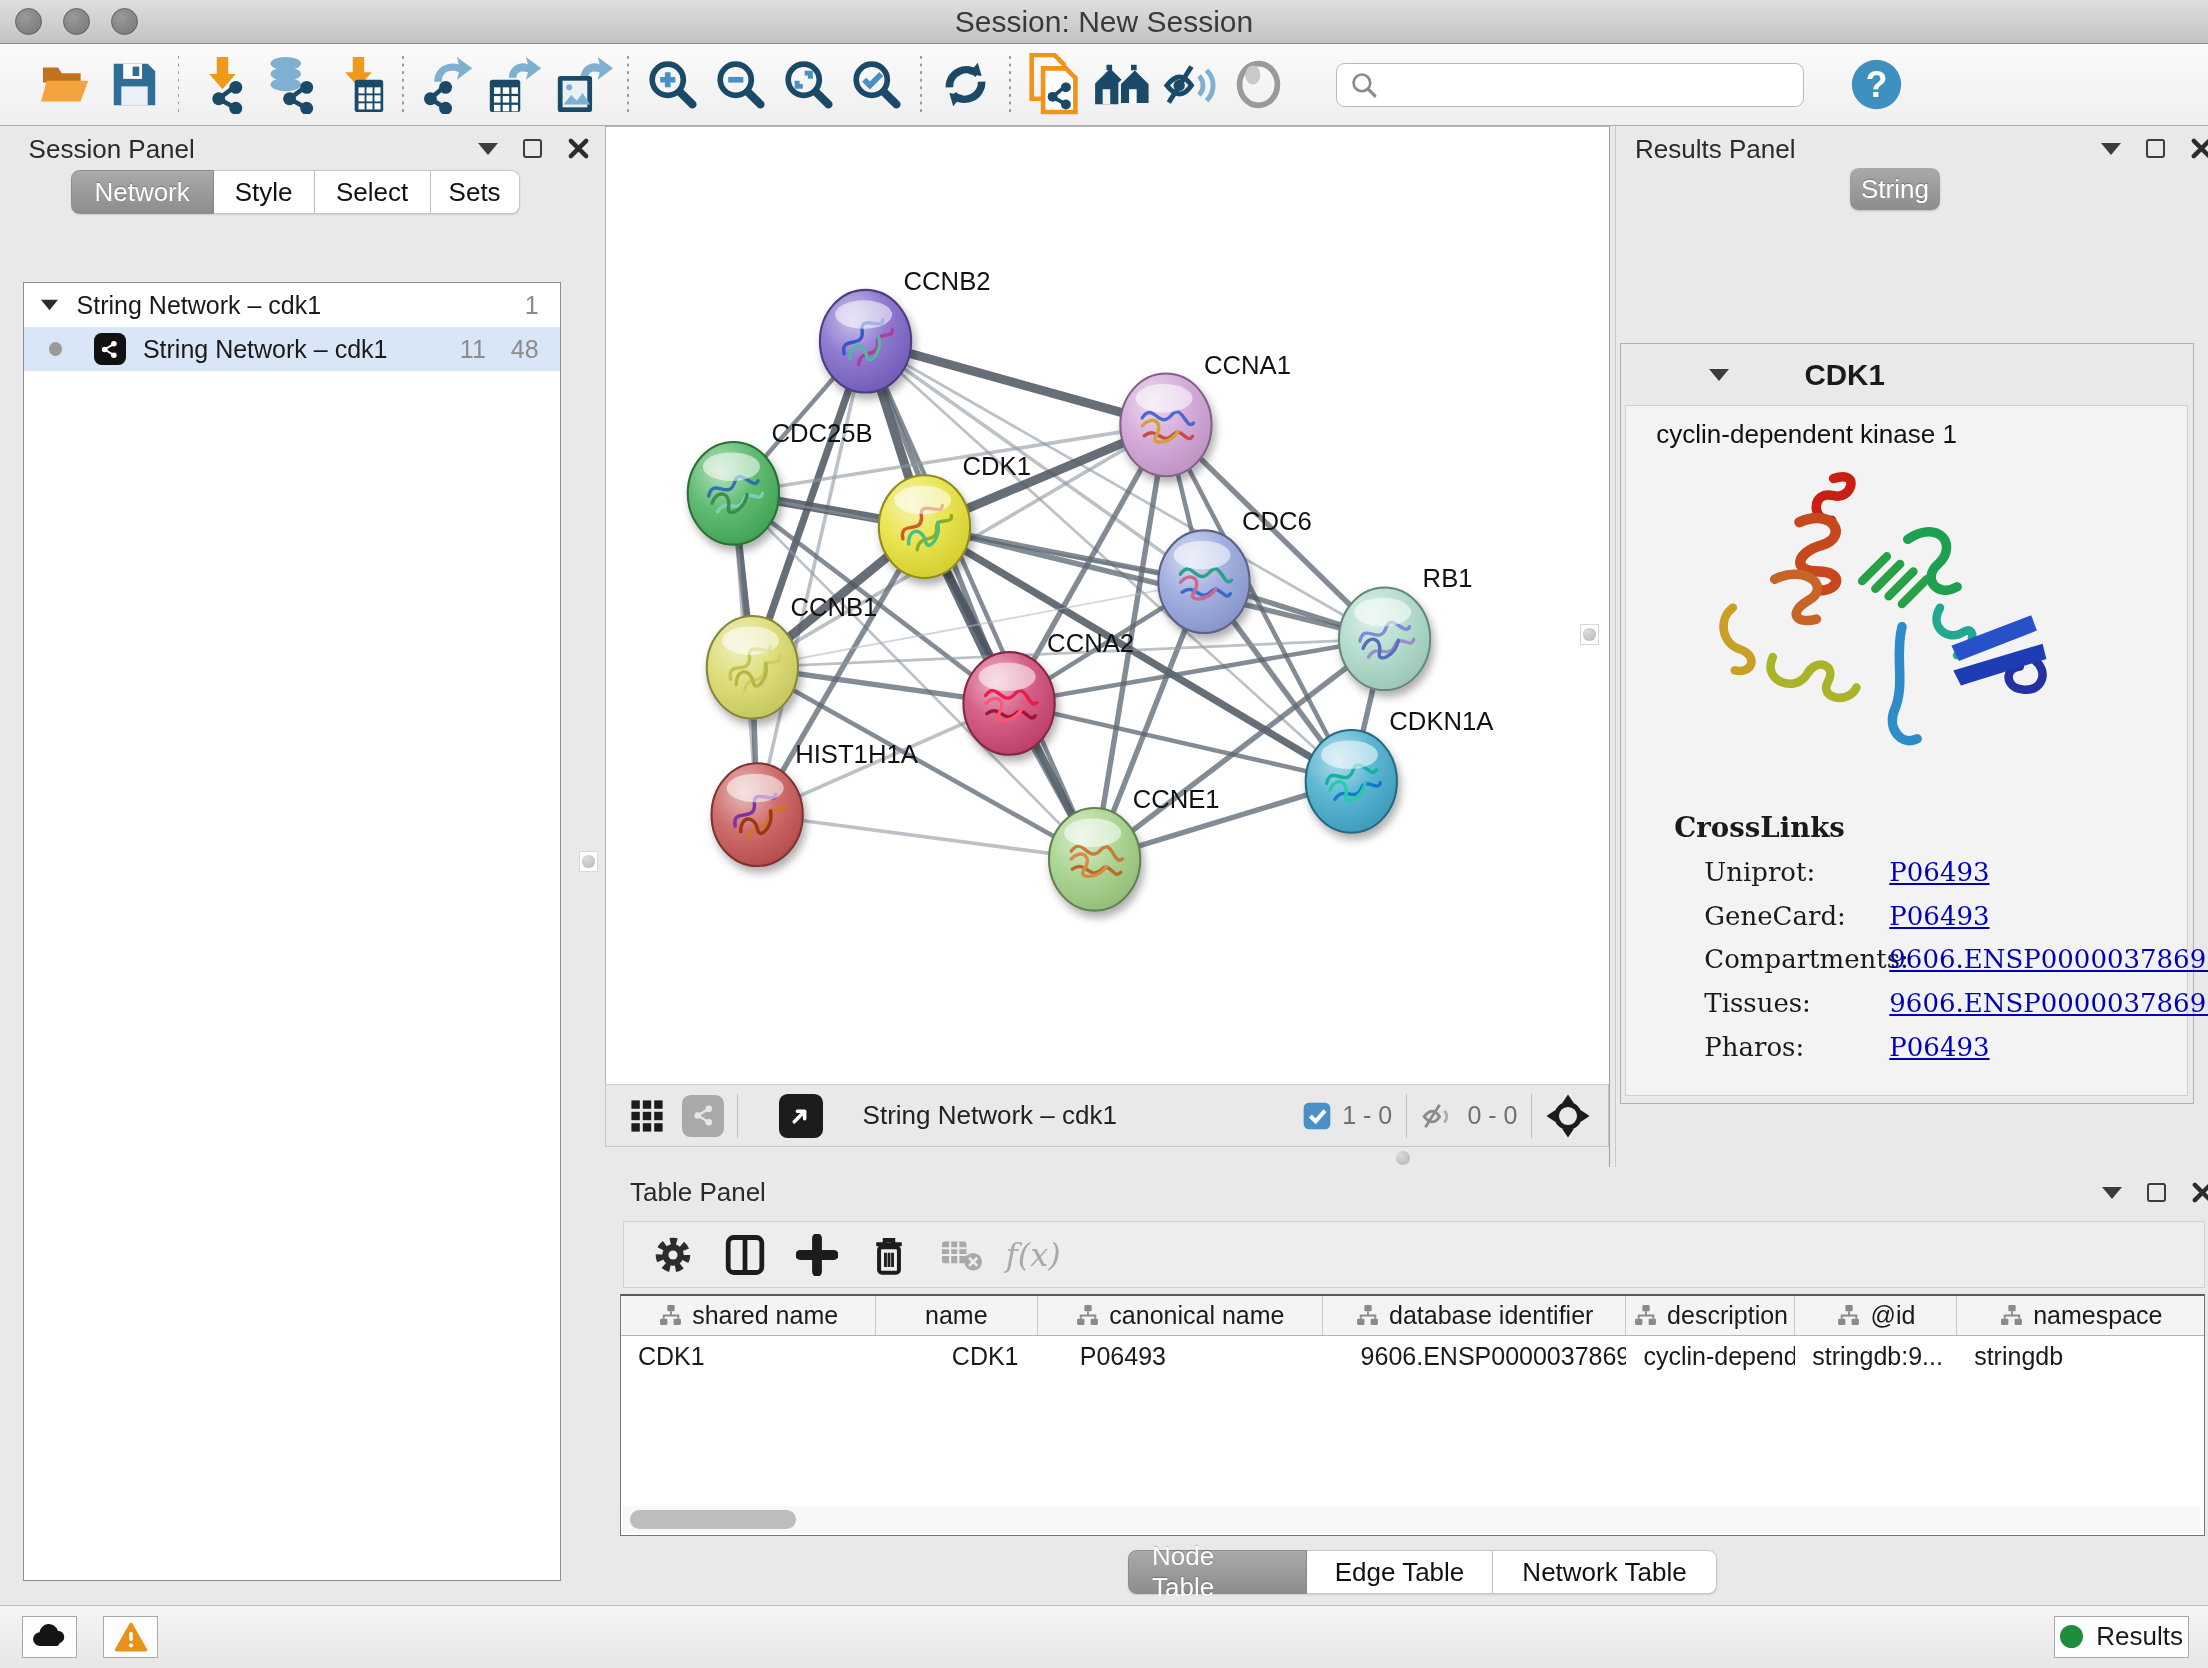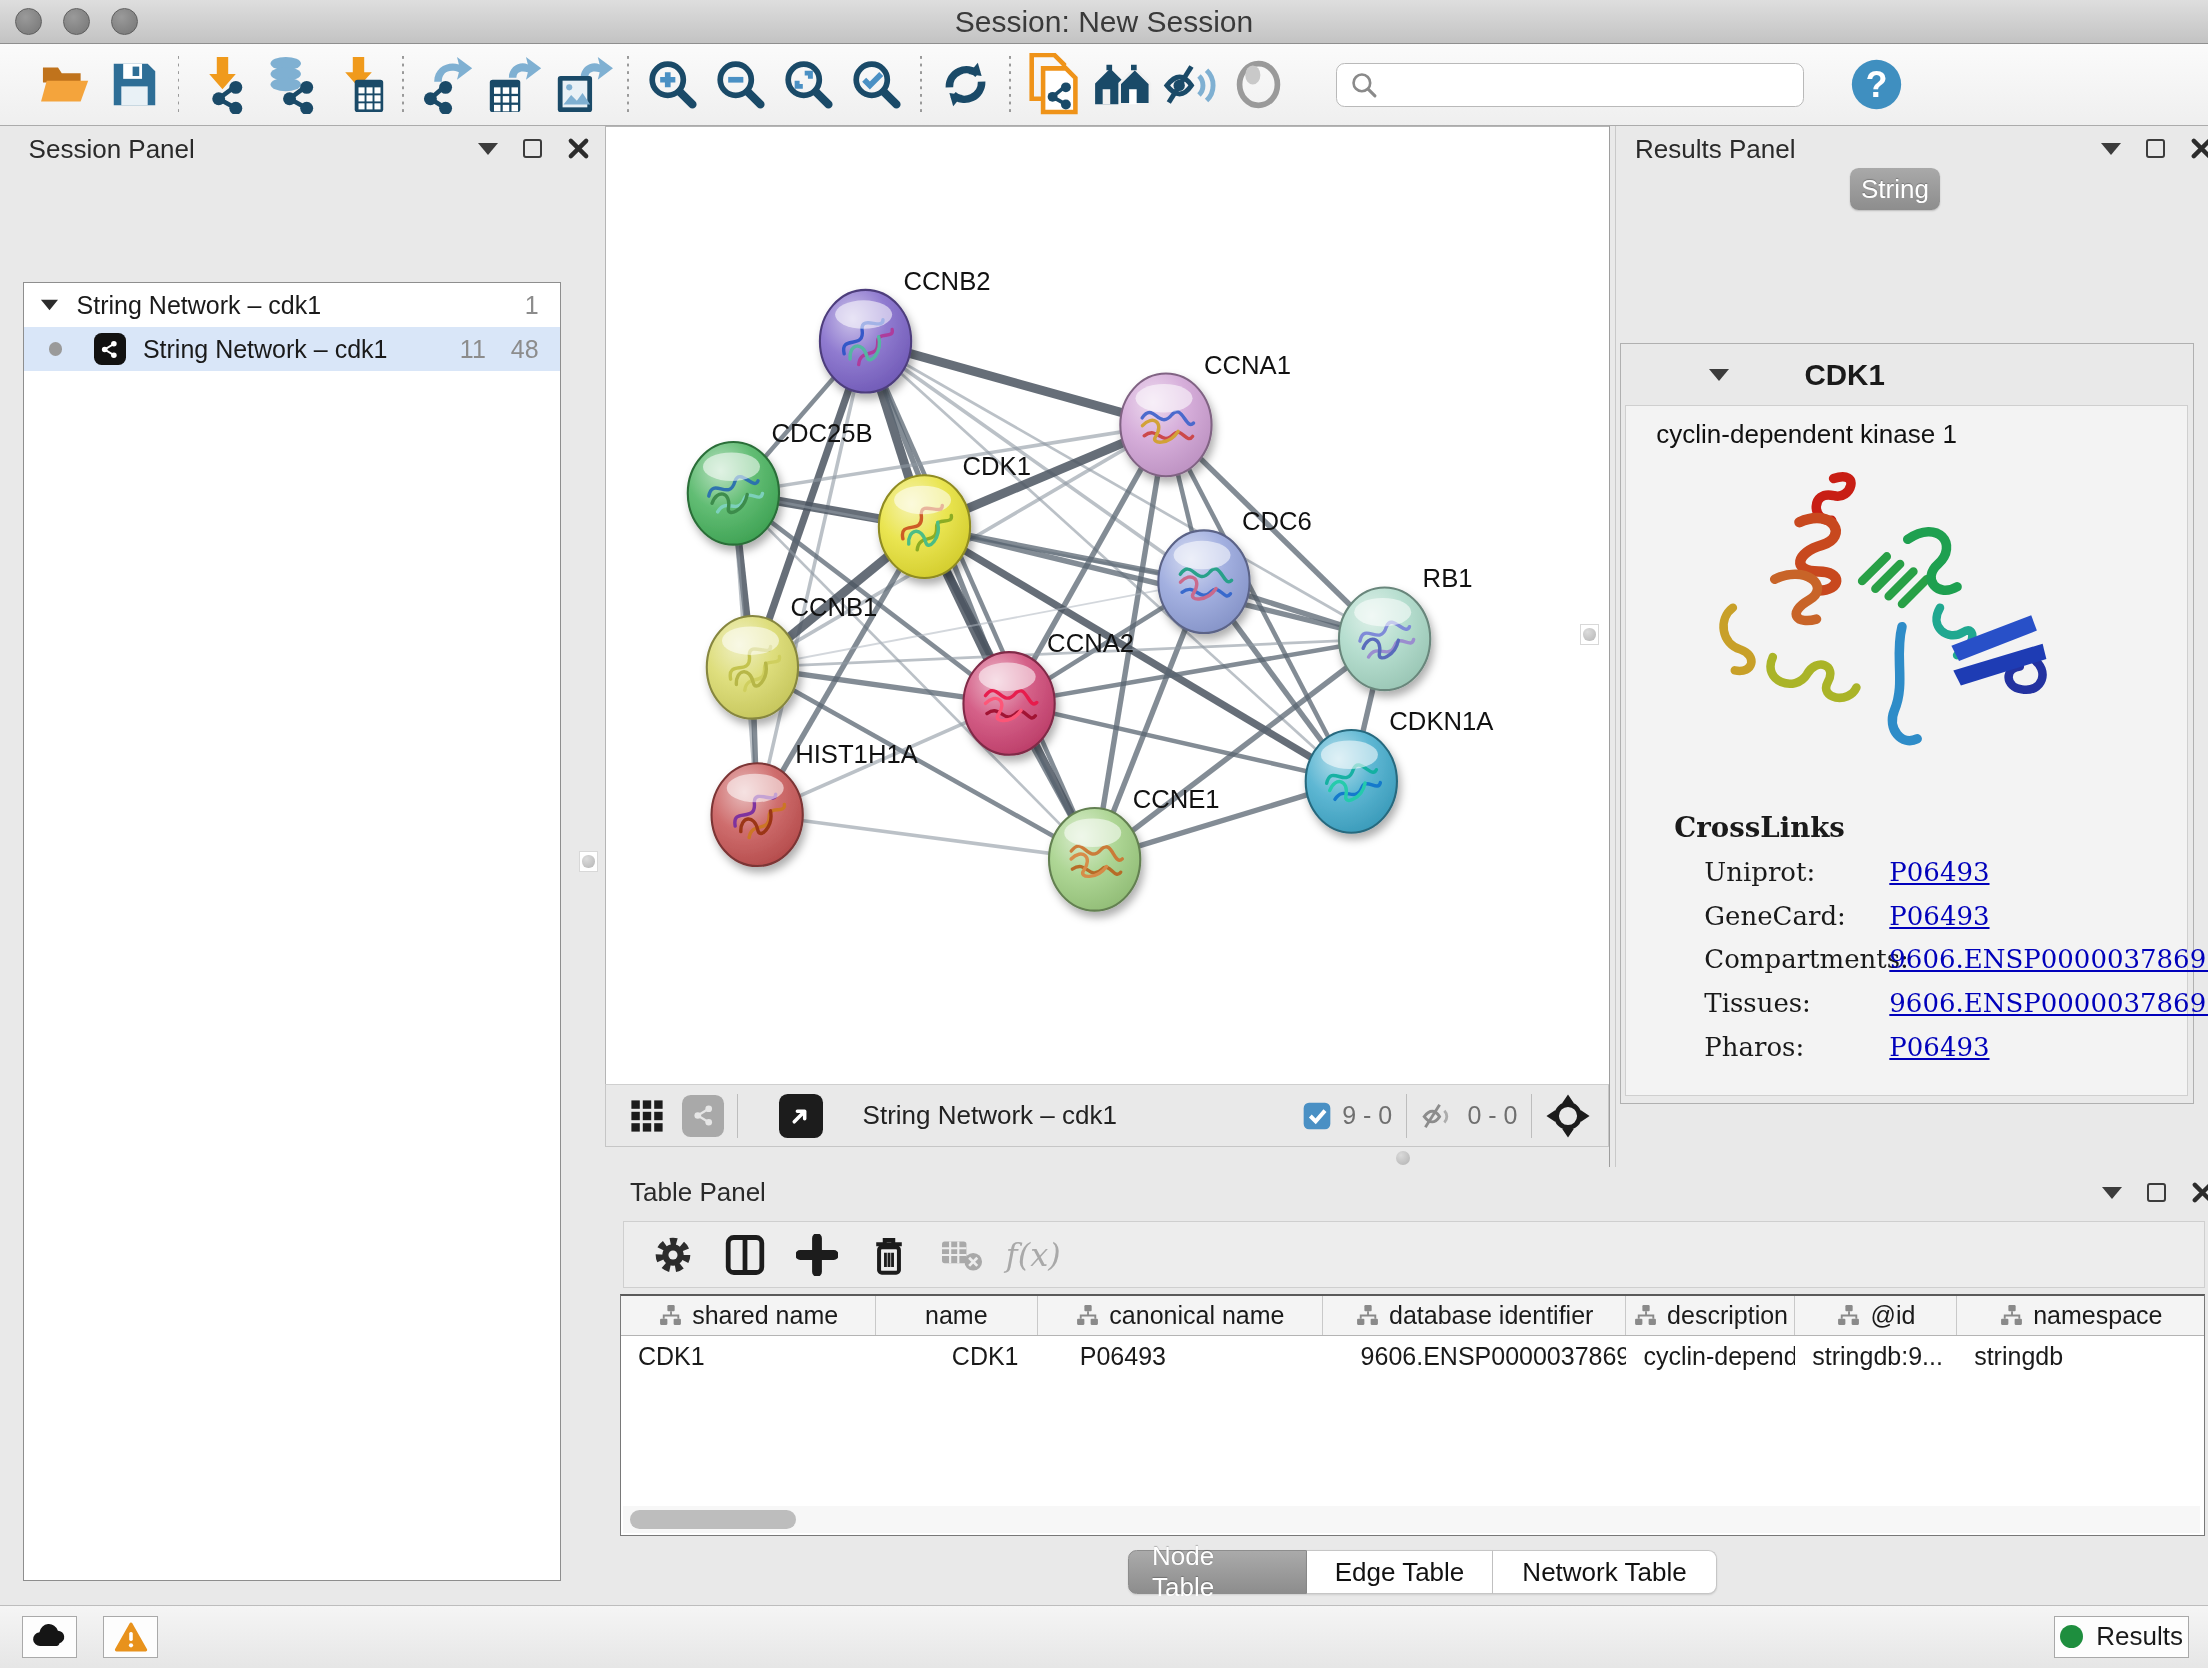--- a/index.html
+++ b/index.html
@@ -325,20 +325,26 @@
 </div>
 
 <div class="abs cp">
   <div class="abs panel-title" style="left:21px; top:7.6px">Session Panel</div>
   <div class="panel-ctls" style="left:470px; top:11.4px">
     <div class="tri-down"></div>
     <div class="float-box"></div>
     <svg width="23" height="23" viewBox="0 0 24 24">
         <path d="M4,4 20,20 M20,4 4,20" stroke="#2c2c2c" stroke-width="4.6" stroke-linecap="round"></path>
       </svg>
+  </div>
+  <div class="abs seg" style="left:63px; top:44px">
+    <div class="tab sel" style="width:143px">Network</div>
+    <div class="tab" style="width:101px">Style</div>
+    <div class="tab" style="width:116px">Select</div>
+    <div class="tab" style="width:89px">Sets</div>
   </div>
   <div class="tree-box">
     <div class="tree-row">
       <svg width="21" height="19" viewBox="0 0 22 20" style="margin-left:15px">
           <path d="M2,4 l9,11 9,-11 Z" fill="#2c2c2c"></path>
         </svg>
       <span style="margin-left:17px; flex:1">String Network – cdk1</span>
       <span class="count" style="margin-right:21px">1</span>
     </div>
     <div class="tree-row sel">
@@ -613,21 +619,21 @@
   <div style="width:44px; height:44px; background:#1c1c1c; border-radius:8.6px; margin-left:27px; display:flex; align-items:center; justify-content:center">
     <svg width="25" height="25" viewBox="0 0 24 24">
         <path d="M6,18 L16,8 M16,8 h-7 M16,8 v7" stroke="#fff" stroke-width="3.4" stroke-linecap="round"></path>
       </svg>
   </div>
   <div class="ns-label" style="margin-left:40px; flex:1">String Network – cdk1</div>
   <svg width="32" height="32" viewBox="0 0 24 24">
       <rect x="2" y="2" width="20" height="20" rx="4" fill="#4a90c4"></rect>
       <path d="M7,12 l4,4 7,-8" stroke="#fff" stroke-width="3" fill="none"></path>
     </svg>
-  <div class="ns-count">9 - 0</div>
+  <div class="ns-count">1 - 0</div>
   <div class="ns-div"></div>
   <svg width="38" height="32" viewBox="0 0 31 27">
       <path d="M3,14 Q10,5 16,14 Q10,23 3,14 Z" fill="none" stroke="#8c8c8c" stroke-width="2.4"></path>
       <path d="M4,23 L16,4" stroke="#8c8c8c" stroke-width="2.4"></path>
       <path d="M20,9 a7,7 0 0 1 0,10" stroke="#adadad" stroke-width="2.4" fill="none"></path>
     </svg>
   <div class="ns-count">0 - 0</div>
   <div class="ns-div"></div>
   <svg width="46" height="46" viewBox="0 0 32 32" style="margin-right:17px">
       <circle cx="16" cy="16" r="8" fill="none" stroke="#1c1c1c" stroke-width="3.4"></circle>

